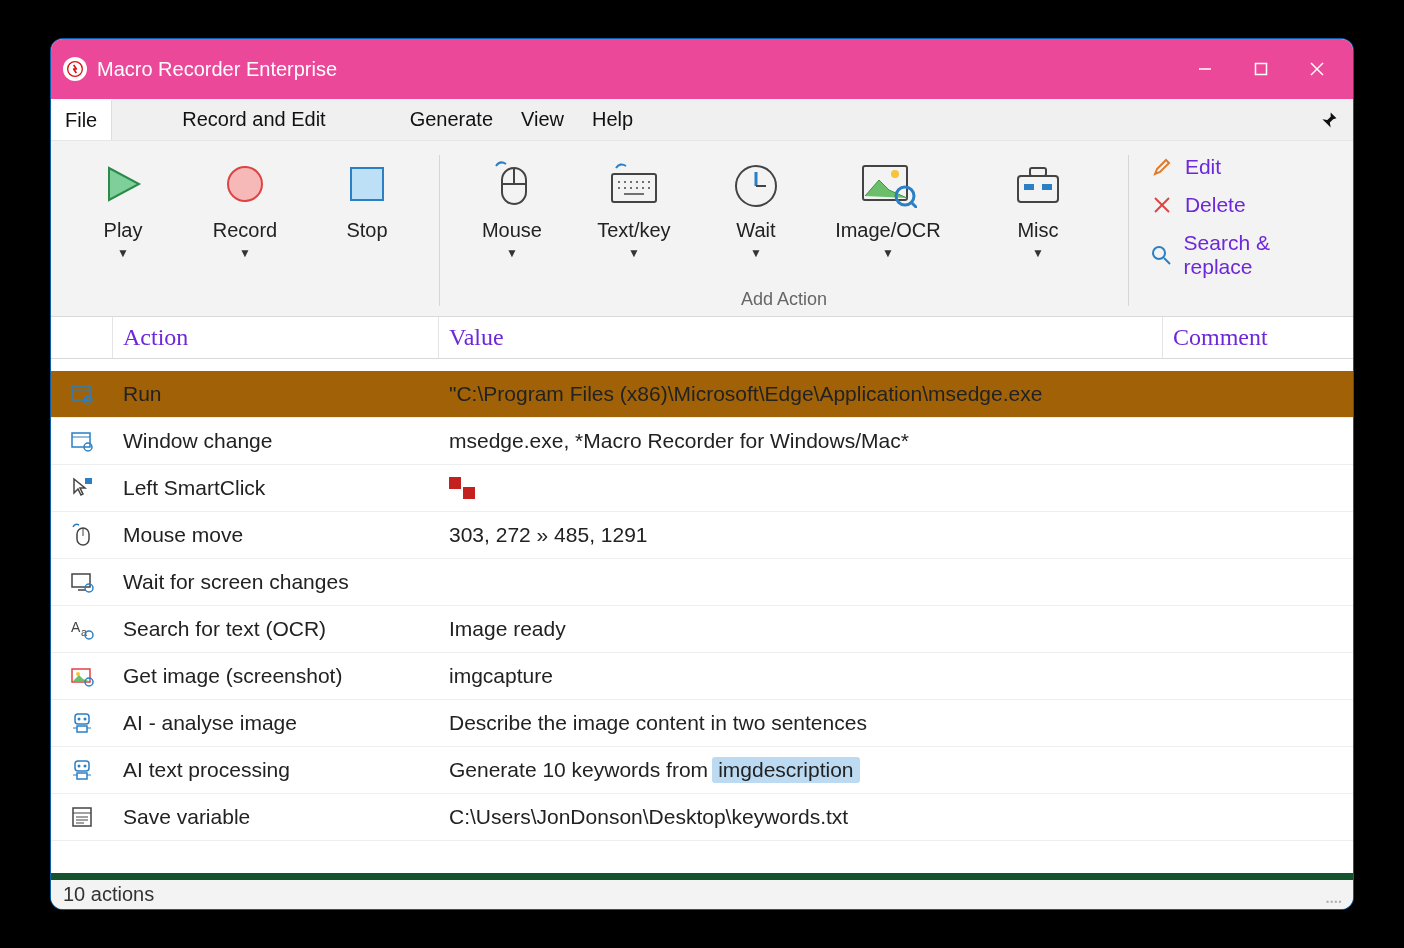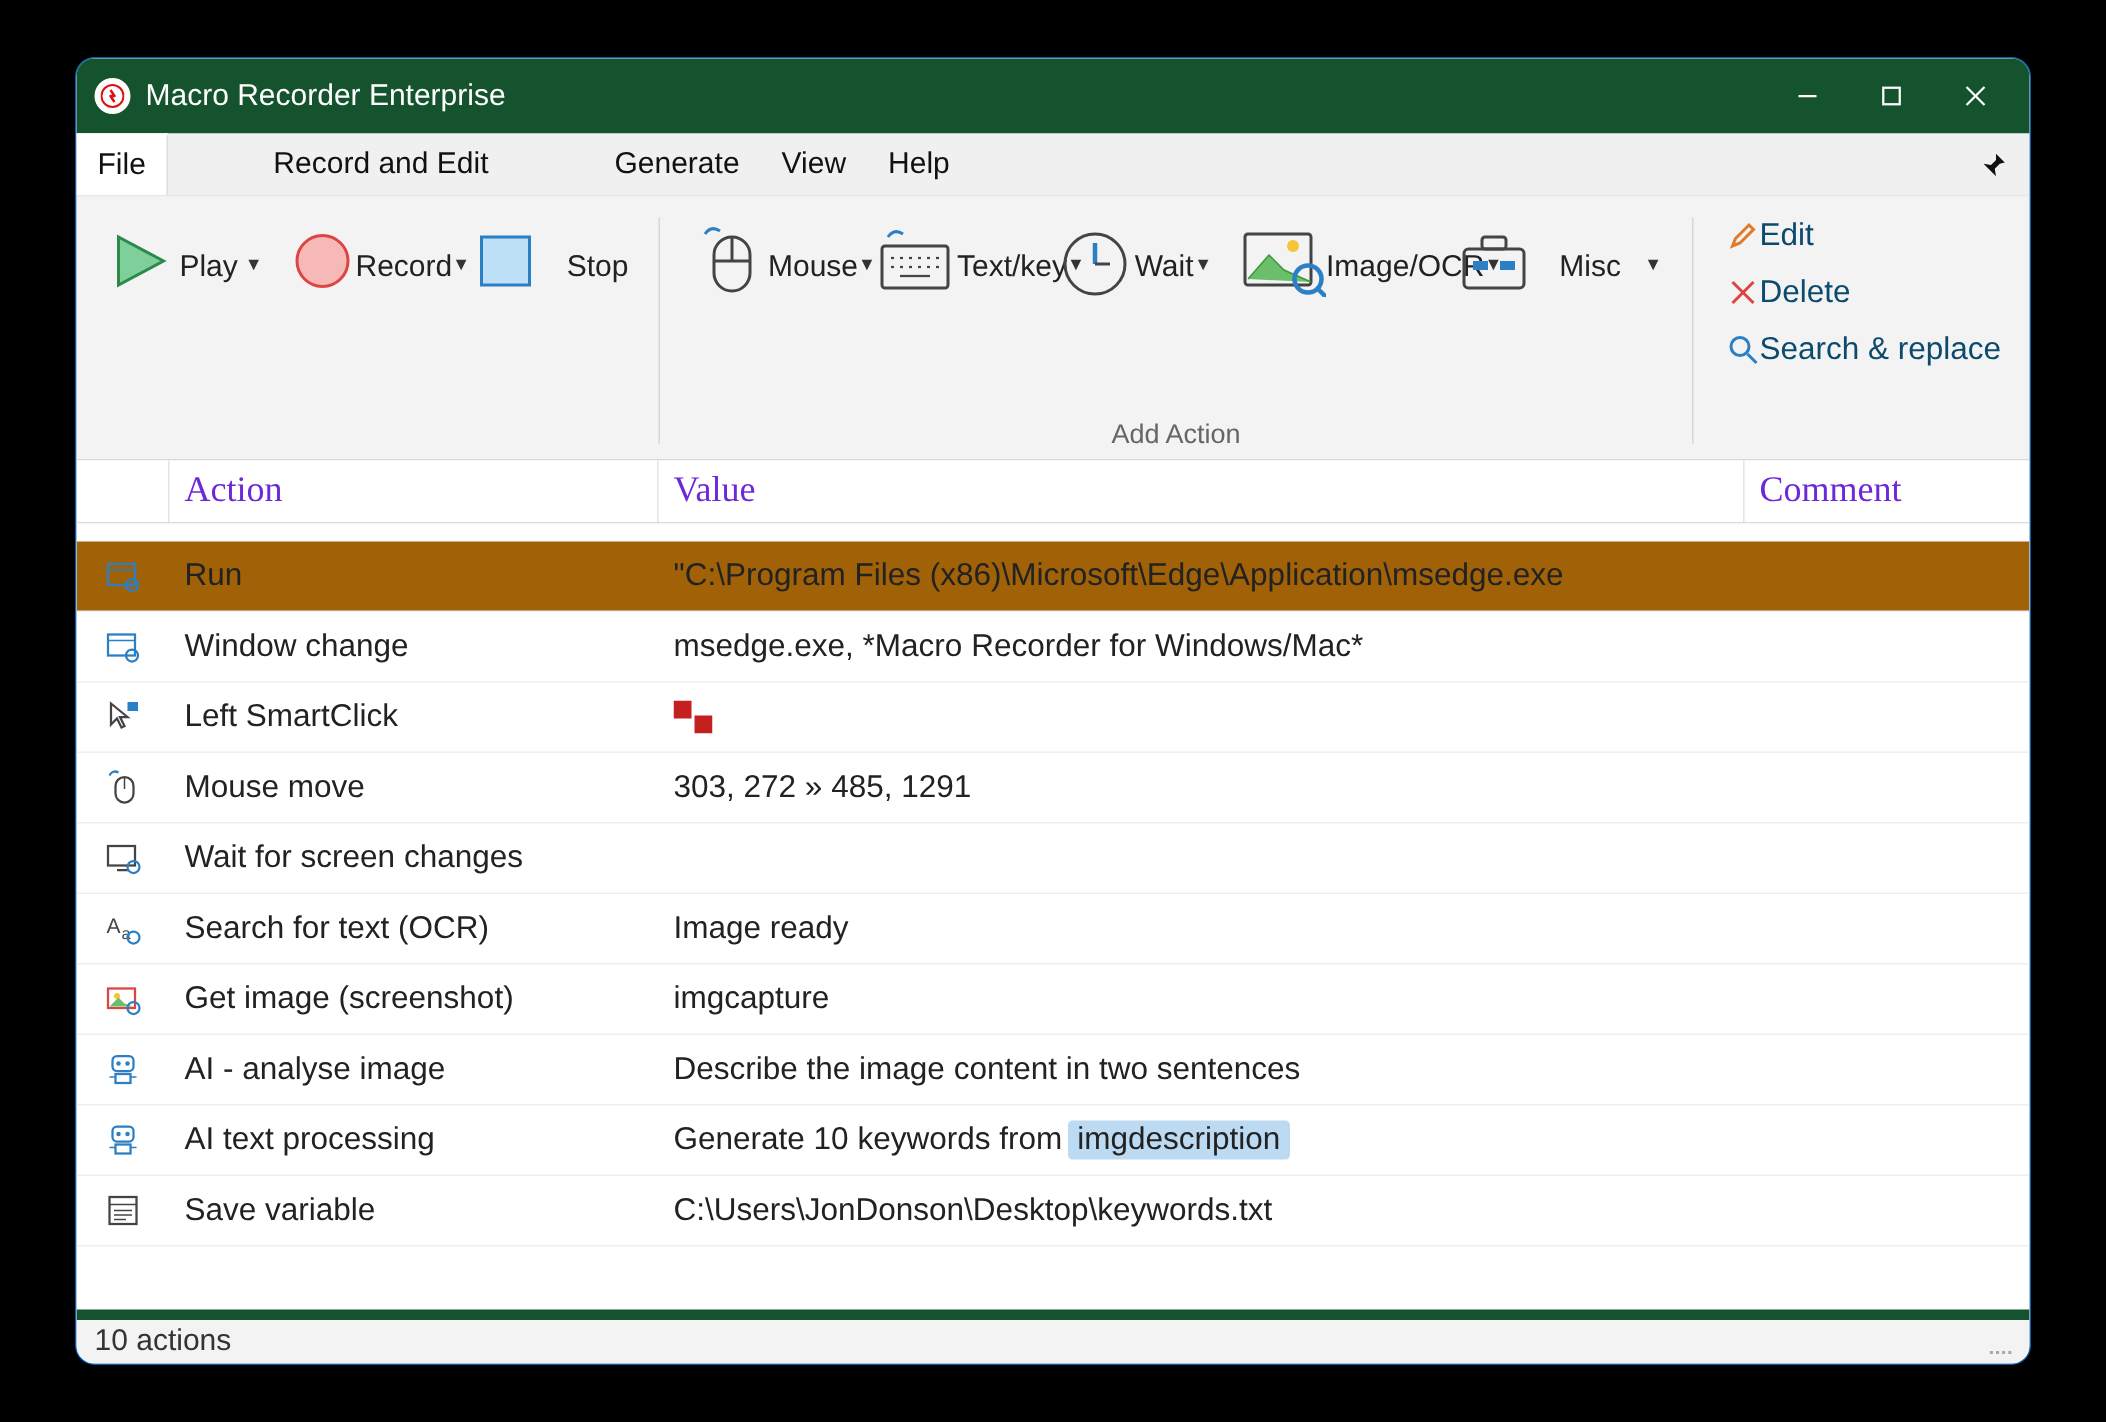--- a/index.html
+++ b/index.html
@@ -1,39 +1,39 @@
 <!DOCTYPE html>
 <html><head>
 <meta charset="utf-8">
 <style>
   * { box-sizing: border-box; margin: 0; padding: 0; font-family: "Segoe UI", sans-serif; }
   body { background: #000; width: 1404px; height: 948px; display: flex; align-items: center; justify-content: center; }
   .window { width: 1302px; height: 870px; background: #fff; border-radius: 12px; overflow: hidden; display: flex; flex-direction: column; box-shadow: 0 0 0 1px #0a5ea8; }
-  .titlebar { background: #14532d; height: 50px; display: flex; align-items: center; padding: 0 8px 0 12px; color: #fff; }
+  .titlebar { background: #ec4899; height: 60px; display: flex; align-items: center; padding: 0 8px 0 12px; color: #fff; }
   .titlebar .app-icon { width: 24px; height: 24px; border-radius: 50%; background: #fff; display: flex; align-items: center; justify-content: center; margin-right: 10px; }
   .titlebar .app-icon svg { width: 16px; height: 16px; }
   .title-text { font-size: 20px; font-weight: 400; }
   .title-spacer { flex: 1; }
   .win-btn { width: 56px; height: 40px; display: flex; align-items: center; justify-content: center; color: #fff; }
   .menubar { display: flex; align-items: center; height: 42px; border-bottom: 1px solid #e6e6e6; background:#f0f0f0; }
   .menu-tab { padding: 0 14px; height: 100%; display: flex; align-items: center; font-size: 20px; color: #111; }
   .menu-tab.active { background: #fff; border-top: 2px solid #fff; border-right: 1px solid #ddd; }
   .menu-tab.wide { padding: 0 70px; }
   .pin { margin-left: auto; padding: 0 14px; font-size: 22px; }
   .ribbon { display: flex; align-items: stretch; background: #f3f3f3; border-bottom: 1px solid #d9d9d9; padding: 6px 8px 2px 8px; height: 176px; }
   .group { display: flex; flex-direction: column; align-items: center; padding: 0 4px; }
   .group .icons-row { display: flex; gap: 18px; padding: 6px 8px 0 8px; }
-  .big-btn { display: flex; align-items: center; width: 104px; padding-top: 4px; justify-content: space-between; }
+  .big-btn { display: flex; flex-direction: column; align-items: center; width: 104px; padding-top: 4px; }
   .big-btn .glyph { height: 54px; display: flex; align-items: center; justify-content: center; }
   .big-btn .label { font-size: 20px; margin-top: 8px; color: #222; }
   .big-btn .dd { font-size: 12px; color: #333; margin-top: 4px; }
   .group-label { font-size: 18px; color: #666; margin-top: auto; padding-bottom: 4px; }
   .vsep { width: 1px; background: #d6d6d6; margin: 8px 8px; }
   .side-actions { display: flex; flex-direction: column; gap: 14px; padding: 8px 10px 0 14px; }
-  .side-item { display: flex; align-items: center; gap: 0; font-size: 21px; color: #0c4a6e; }
+  .side-item { display: flex; align-items: center; gap: 12px; font-size: 21px; color: #6d28d9; }
   .side-item .ic { width: 22px; height: 22px; display:flex; align-items:center; justify-content:center;}
   .table-head { display: flex; height: 42px; border-bottom: 1px solid #d9d9d9; background:#fff; }
   .col { display: flex; align-items: center; font-size: 24px; color: #6d28d9; padding-left: 10px; border-right: 1px solid #e4e4e4; font-family: Liberation Serif, serif; }
   .col.icon { width: 62px; border-right: 1px solid #e4e4e4; }
   .col.action { width: 326px; }
   .col.value { flex: 1; }
   .col.comment { width: 190px; border-right: none; }
   .rows { flex: 1; overflow: hidden; background:#fff; }
   .row { display: flex; height: 47px; align-items: center; font-size: 21px; color: #222; border-bottom: 1px solid #eee; }
   .row.selected { background: #a16207; margin-top: 12px; }

